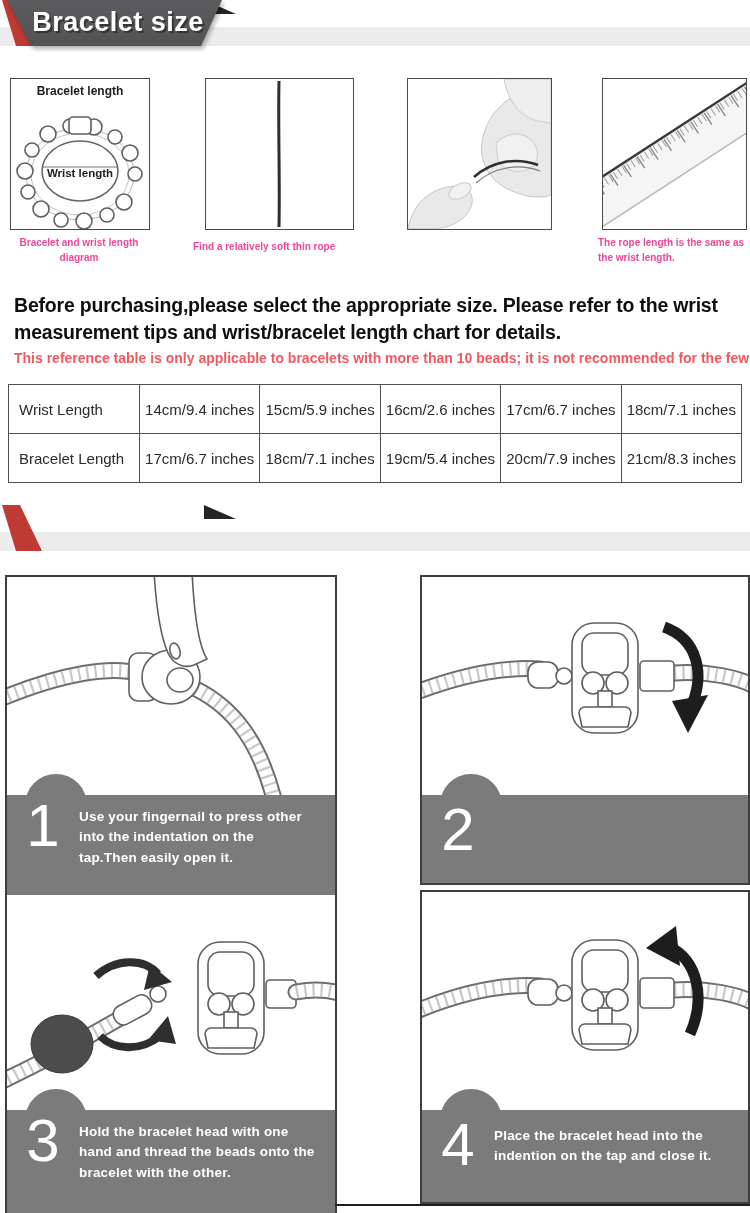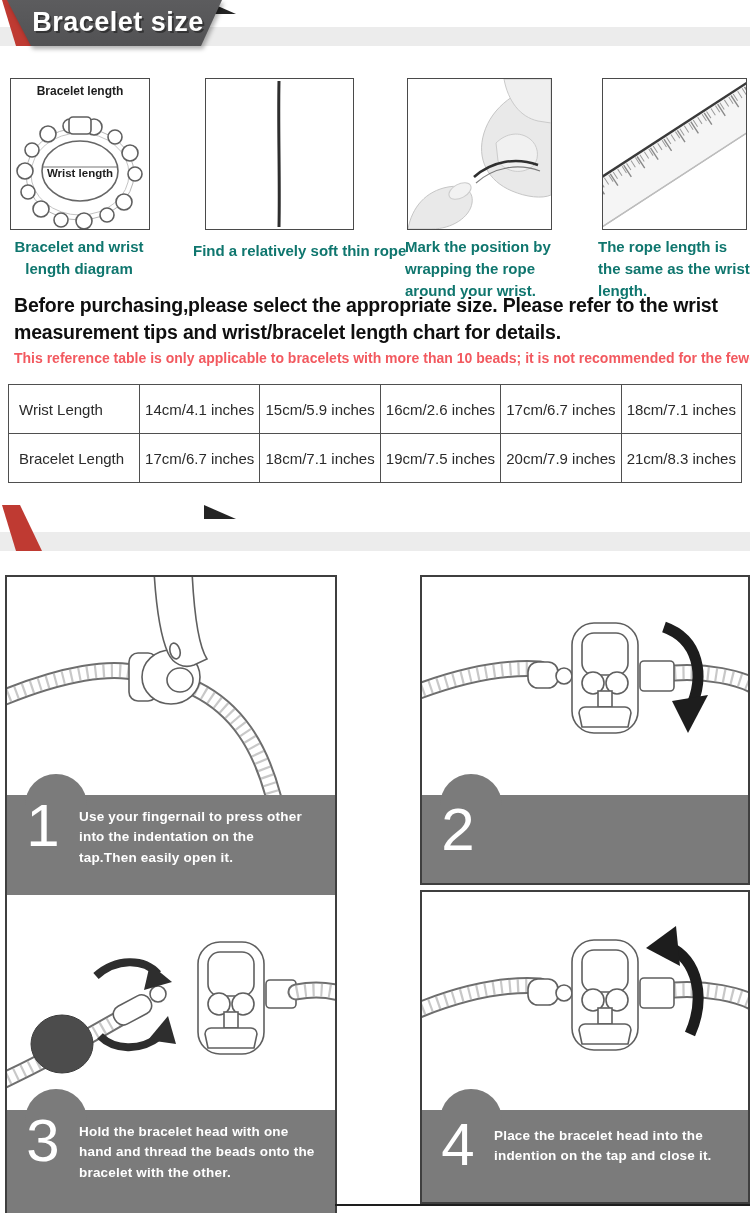--- a/index.html
+++ b/index.html
@@ -17,21 +17,21 @@
   .ribbon-shape{width:236px;height:46px;background:linear-gradient(#5c5c5e,#525254);
                 clip-path:polygon(7px 0,222px 0,201px 100%,31px 100%);
                 display:flex;align-items:center;justify-content:center;}
   .ribbon-label{color:#fff;font-size:27px;font-weight:800;letter-spacing:.5px;
                 text-shadow:2px 2px 0 rgba(25,25,25,.55);padding-bottom:2px;}
 
   
   .figbox{position:absolute;background:#fff;border:1px solid #4a4a4a;}
   .figbox svg{display:block;width:100%;height:100%;}
   .fig-label{position:absolute;left:0;right:0;text-align:center;font-weight:700;color:#1d1d1d;}
-  .figcap{position:absolute;font-size:15px;font-weight:700;color:#0f766e;line-height:1.45;}
+  .figcap{position:absolute;font-size:10px;font-weight:700;color:#ec4899;line-height:1.45;}
   .ln{stroke:#5f5f5f;fill:#fff;stroke-width:1.6;}
 
   
   .intro{position:absolute;left:14px;top:292px;width:726px;margin:0;
          font-size:19.5px;font-weight:800;letter-spacing:-.2px;line-height:1.38;color:#0f0f0f;}
   .warning{position:absolute;left:14px;top:350px;margin:0;white-space:nowrap;
            font-size:14px;font-weight:700;color:#f2595f;}
 
   
   .size-table{position:absolute;left:8px;top:384px;width:734px;border-collapse:collapse;
@@ -127,41 +127,40 @@
         <line x1="-45" y1="55" x2="190" y2="55" stroke="#3a3a3a" stroke-width="2.4"></line>
         <line x1="-42" y1="64" x2="190" y2="64" stroke="#8a8a8a" stroke-width="14" stroke-dasharray="1.4 14.6"></line>
         <line x1="-38" y1="61" x2="190" y2="61" stroke="#9a9a9a" stroke-width="8" stroke-dasharray="1 4.3"></line>
         <line x1="-45" y1="97" x2="190" y2="97" stroke="#bdbdbd" stroke-width="1.5"></line>
       </g>
     </svg>
   </div>
 
   <div class="figcap" style="left:0;top:236px;width:158px;text-align:center;">Bracelet and wrist length diagram</div>
   <div class="figcap" style="left:193px;top:240px;width:195px;white-space:nowrap;">Find a relatively soft thin rope</div>
-  <div class="figcap" style="left:405px;top:236px;width:168px;">Mark the position by wrapping the rope around your wrist.</div>
   <div class="figcap" style="left:598px;top:236px;width:155px;">The rope length is the same as the wrist length.</div>
 
   <p class="intro">Before purchasing,please select the appropriate size. Please refer to the wrist measurement tips and wrist/bracelet length chart for details.</p>
   <p class="warning">This reference table is only applicable to bracelets with more than 10 beads; it is not recommended for the fewer.</p>
 
   <table class="size-table">
     <tbody>
         <tr>
       <td class="rowhead">Wrist Length</td>
-      <td>14cm/4.1 inches</td>
+      <td>14cm/9.4 inches</td>
       <td>15cm/5.9 inches</td>
       <td>16cm/2.6 inches</td>
       <td>17cm/6.7 inches</td>
       <td>18cm/7.1 inches</td>
     </tr>
     <tr>
       <td class="rowhead">Bracelet Length</td>
       <td>17cm/6.7 inches</td>
       <td>18cm/7.1 inches</td>
-      <td>19cm/7.5 inches</td>
+      <td>19cm/5.4 inches</td>
       <td>20cm/7.9 inches</td>
       <td>21cm/8.3 inches</td>
     </tr>
   </tbody>
     </table>
 
   <div class="ribbon" style="top:505px;">
     <div class="ribbon-band"></div>
     <div class="ribbon-fold"></div>
     <div class="ribbon-red"></div>

